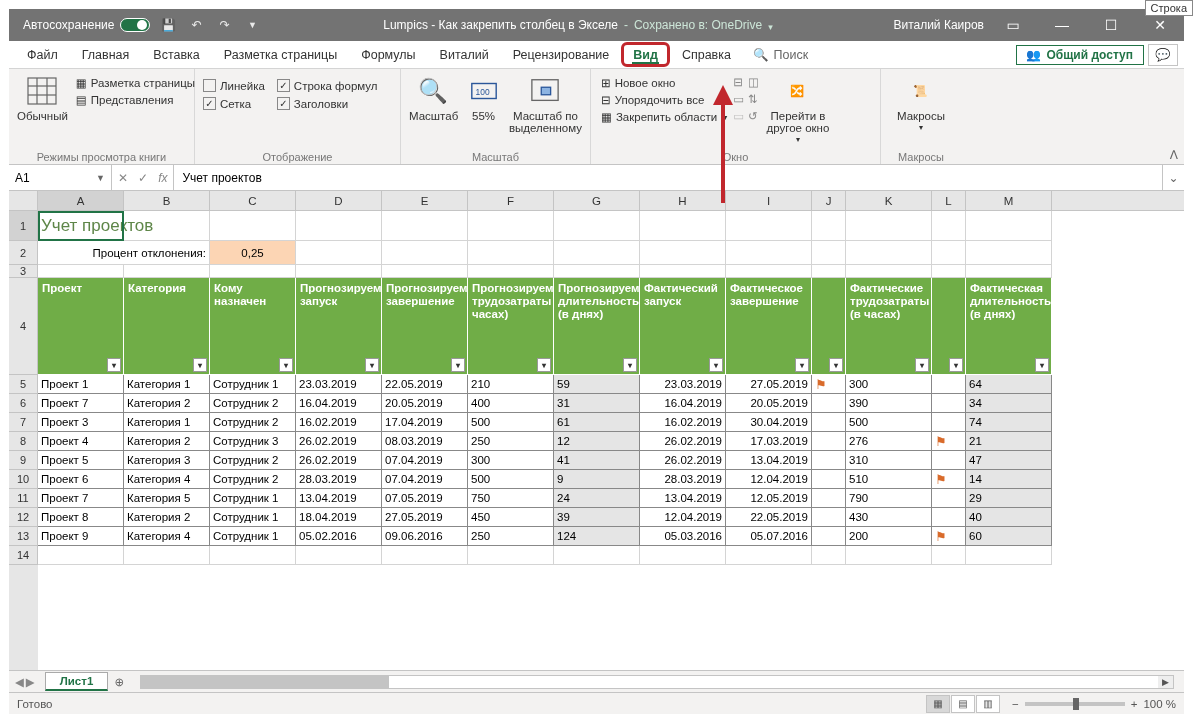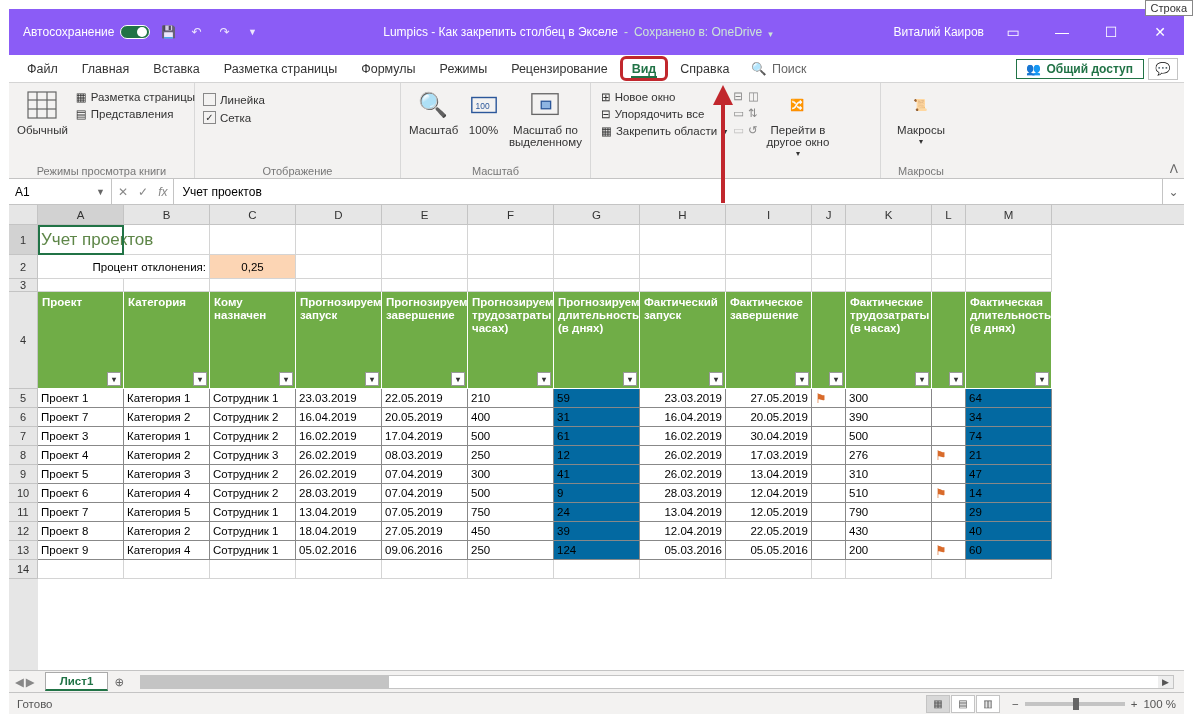--- a/index.html
+++ b/index.html
@@ -1,19 +1,19 @@
 <!DOCTYPE html>
 <html><head>
 <meta charset="utf-8">
 <style>
   * { box-sizing: border-box; margin: 0; padding: 0; font-family: "Segoe UI", Tahoma, sans-serif; }
   body { background: #fff; width: 1193px; height: 723px; position: relative; overflow: hidden; }
   .window { border: 9px solid #fff; width: 1193px; height: 723px; display: flex; flex-direction: column; box-shadow: 0 0 0 1px #999; }
   
-  .titlebar { background: #8b5cf6; color: #fff; height: 46px; display: flex; align-items: center; font-size: 12px; gap: 38px; }
+  .titlebar { background: #737373; color: #fff; height: 32px; display: flex; align-items: center; font-size: 12px; gap: 38px; }
   .titlebar .tb-left { display: flex; align-items: center; gap: 8px; padding-left: 14px; }
   .titlebar .autosave { display: flex; align-items: center; gap: 6px; }
   .toggle { width: 30px; height: 14px; border-radius: 8px; border: 1px solid #fff; position: relative; background: #217346; }
   .toggle::after { content: ""; position: absolute; width: 10px; height: 10px; background: #fff; border-radius: 50%; top: 1px; right: 2px; }
   .qat-btn { width: 20px; height: 20px; display: inline-flex; align-items: center; justify-content: center; color: #fff; opacity: .85; cursor: pointer; }
   .tb-title { flex: 1; text-align: center; display: flex; gap: 6px; justify-content: center; align-items: flex-end; }
   .tb-title .doc { color: #fff; }
   .tb-title .sub { color: #cce5d7; }
   .tb-right { display: flex; align-items: center; gap: 9px; padding-right: 4px; }
   .win-btn { width: 40px; height: 33px; display: flex; align-items: center; justify-content: center; color: #fff; cursor: pointer; font-size: 14px; }
@@ -67,21 +67,21 @@
   .row.r1{height:30px}.row.r2{height:24px}.row.r3{height:13px}.row.r4{height:97px}
   .cell { border-right: 1px solid #d4d4d4; border-bottom: 1px solid #d4d4d4; padding: 0 3px; font-size: 11.5px; overflow: hidden; display:flex; align-items:center; }
   .cA{width:86px}.cB{width:86px}.cC{width:86px}.cD{width:86px}.cE{width:86px}.cF{width:86px}.cG{width:86px}.cH{width:86px}.cI{width:86px}.cJ{width:34px}.cK{width:86px}.cL{width:34px}.cM{width:86px}
   .title-cell { font-size: 17px; color: #5e8648; font-weight: 400; }
   .right { justify-content: flex-end; }
   .center { justify-content: center; }
   .orange { background: #fcd5b4; }
   .hdr { background: #70ad47; color: #fff; font-weight: 600; font-size: 11.5px; align-items: flex-start; padding: 4px; white-space: normal; line-height: 13px; position: relative; border-right:1px solid #fff; border-bottom:1px solid #fff;}
   .hdr .filter { position: absolute; bottom: 2px; right: 2px; width: 14px; height: 14px; background: #fff; border: 1px solid #999; display:flex; align-items:center; justify-content:center; font-size:8px; color:#333; }
   .tbl { border-right:1px solid #888; border-bottom: 1px solid #888; }
-  .tbl-grey { background: #0369a1; }
+  .tbl-grey { background: #e5e5e5; }
   .flag { color: #d96b2b; font-size: 13px; }
   .active-cell { position:absolute; top:0; left:0; width:86px; height:30px; border:2px solid #217346; pointer-events:none; box-sizing:border-box; }
   .stroka-tip { position:absolute; top:0; right:0; background:#fff; border:1px solid #888; padding:1px 5px; font-size:11px; }
   
   .sheet-bar { height: 22px; display: flex; align-items: center; border-top: 1px solid #c4c4c4; font-size: 11.5px; background:#f3f2f1; }
   .sheet-nav { display:flex; gap:2px; padding:0 6px; color:#888; }
   .sheet-nav span{cursor:pointer}
   .sheet-tab { background:#fff; border:1px solid #aaa; border-bottom:none; padding:2px 14px; position:relative; margin-left:4px; cursor:pointer;}
   .sheet-tab.active{border-bottom:2px solid #217346; font-weight:600; color:#217346}
   .sheet-add { width:22px; text-align:center; color:#666; cursor:pointer; }
@@ -130,21 +130,21 @@
       <span class="win-btn">✕</span>
     </div>
   </div>
 
   <div class="ribbon-tabs">
     <div class="tab">Файл</div>
     <div class="tab">Главная</div>
     <div class="tab">Вставка</div>
     <div class="tab">Разметка страницы</div>
     <div class="tab">Формулы</div>
-    <div class="tab">Режимы</div>
+    <div class="tab">Виталий</div>
     <div class="tab">Рецензирование</div>
     <div class="tab highlighted">Вид</div>
     <div class="tab">Справка</div>
     <div class="search-box">
       <span>🔍</span>
       <span>Поиск</span>
     </div>
     <div class="spacer"></div>
     <div class="share-btn">
       <span>👥</span>
@@ -190,38 +190,48 @@
         <div class="col">
           <div class="checkbox-row">
               <span class="chk"></span>
               <span>Линейка</span>
             </div>
           <div class="checkbox-row">
               <span class="chk checked"></span>
               <span>Сетка</span>
             </div>
         </div>
+        <div class="col">
+          <div class="checkbox-row">
+              <span class="chk checked"></span>
+              <span>Строка формул</span>
+            </div>
+          <div class="checkbox-row">
+              <span class="chk checked"></span>
+              <span>Заголовки</span>
+            </div>
+        </div>
       </div>
       <div class="group-label">Отображение</div>
     </div>
 
     <div class="ribbon-group" style="width:190px">
       <div class="group-content">
         <div class="big-btn">
           <div class="icon-box" style="font-size:24px">🔍</div>
           <span>Масштаб</span>
         </div>
         <div class="big-btn" style="width:44px">
           <div class="icon-box">
               <svg viewBox="0 0 32 32" width="30" height="30" fill="none" stroke="#2b579a" stroke-width="1.5">
                 <rect x="3" y="8" width="26" height="16"></rect>
                 <text x="7" y="20" font-size="9" fill="#2b579a" stroke="none">100</text>
               </svg>
             </div>
-          <span>100%</span>
+          <span>55%</span>
         </div>
         <div class="big-btn" style="width:78px">
           <div class="icon-box">
               <svg viewBox="0 0 32 32" width="30" height="30" fill="none" stroke="#666" stroke-width="1.4">
                 <rect x="2" y="4" width="28" height="22"></rect>
                 <rect x="12" y="12" width="10" height="8" fill="#8db4e2" stroke="#2b579a"></rect>
               </svg>
             </div>
           <span>Масштаб по выделенному</span>
         </div>
@@ -255,20 +265,21 @@
           <span>◫</span>
           <span>⇅</span>
           <span>↺</span>
         </div>
         <div class="big-btn" style="width:70px">
           <div class="icon-box">🔀</div>
           <span>Перейти в другое окно</span>
             <span style="font-size:8px">▾</span>
         </div>
       </div>
+      <div class="group-label">Окно</div>
     </div>
 
     <div class="ribbon-group" style="width:80px;border-right:none">
       <div class="group-content">
         <div class="big-btn" style="width:64px">
           <div class="icon-box">📜</div>
           <span>Макросы</span>
             <span style="font-size:8px">▾</span>
         </div>
       </div>
@@ -562,21 +573,21 @@
           </div>
           <div class="row">
             <div class="cell tbl cA ">Проект 9</div>
             <div class="cell tbl cB ">Категория 4</div>
             <div class="cell tbl cC ">Сотрудник 1</div>
             <div class="cell tbl cD ">05.02.2016</div>
             <div class="cell tbl cE ">09.06.2016</div>
             <div class="cell tbl cF ">250</div>
             <div class="cell tbl cG tbl-grey">124</div>
             <div class="cell tbl cH right">05.03.2016</div>
-            <div class="cell tbl cI right">05.05.2016</div>
+            <div class="cell tbl cI right">05.07.2016</div>
             <div class="cell tbl cJ flag"></div>
             <div class="cell tbl cK ">200</div>
             <div class="cell tbl cL flag">⚑</div>
             <div class="cell tbl cM tbl-grey">60</div>
           </div>
         </div>
 
       <div class="row">
         <div class="cell cA"></div>
           <div class="cell cB"></div>

